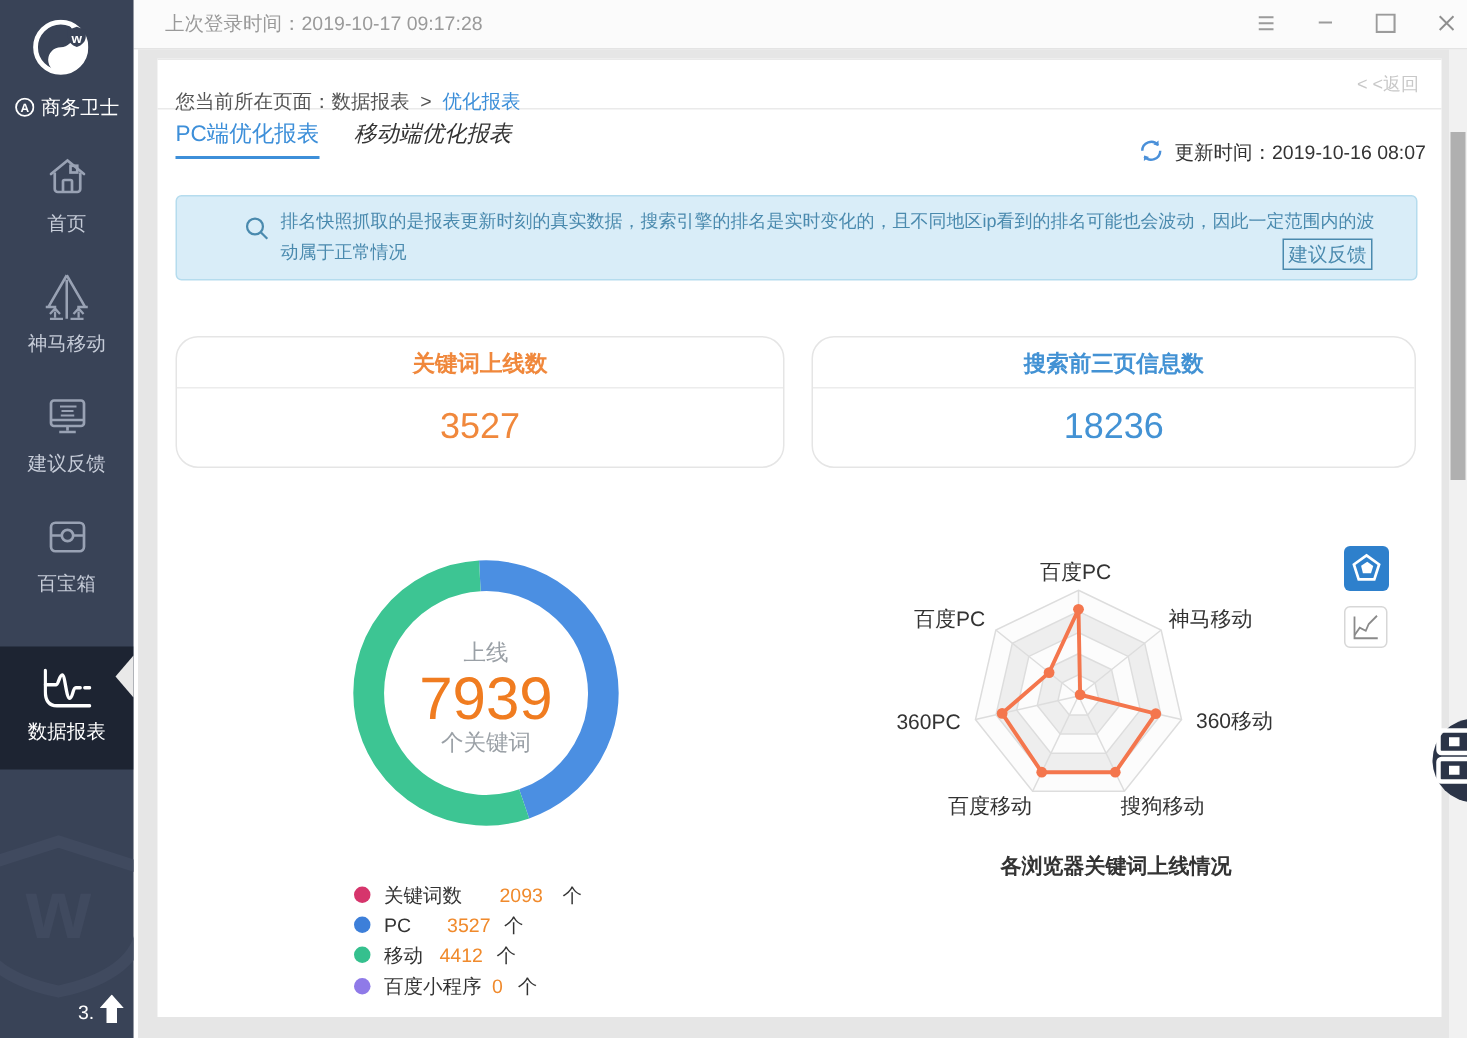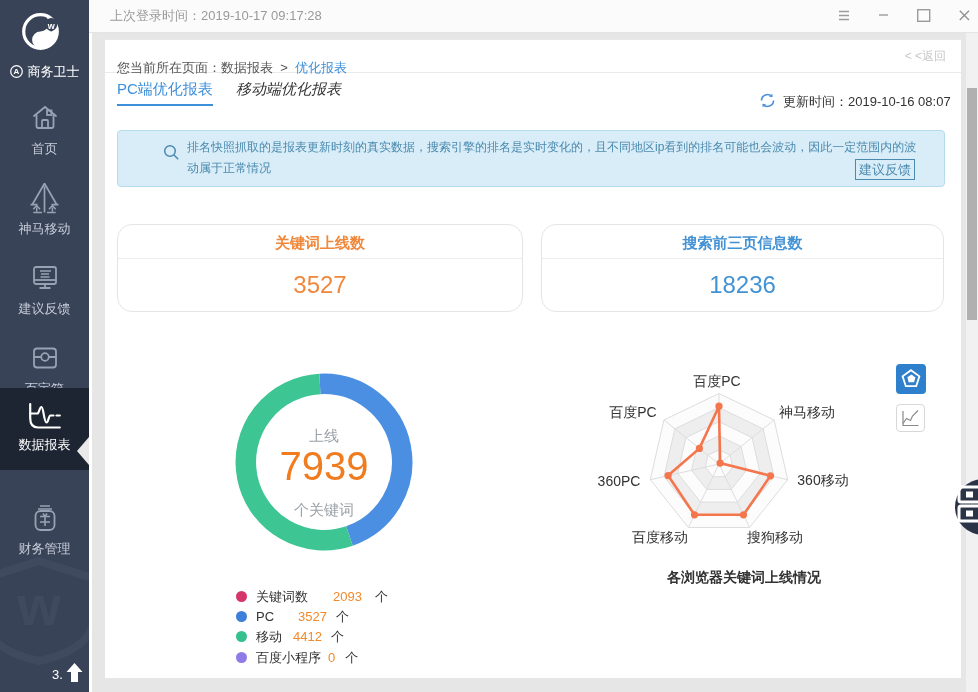--- a/index.html
+++ b/index.html
@@ -34,21 +34,21 @@
 
 .card{position:absolute;top:184px;height:88px;background:#fff;border:1px solid #e5e5e5;border-radius:15px;text-align:center;}
 .card .h{height:34px;line-height:35px;font-size:15px;font-weight:bold;border-bottom:1px solid #ececec;}
 .card .v{height:52px;line-height:52px;font-size:24px;}
 .orange{color:#f0883c;}
 .blue2{color:#4392d4;}
 
 #donut{position:absolute;left:124px;top:327px;}
 #dcenter{position:absolute;left:139px;top:386px;width:160px;text-align:center;}
 #dcenter .s{font-size:15px;color:#9aa0a6;line-height:20px;}
-#dcenter .n{font-size:40px;color:#f07c20;line-height:40px;margin:0 0 14px;}
+#dcenter .n{font-size:40px;color:#f07c20;line-height:40px;margin:0 0 0;}
 
 #legend{position:absolute;left:131px;top:547px;font-size:13px;color:#333;}
 .lrow{height:20.2px;line-height:20.2px;white-space:nowrap;}
 .dot{display:inline-block;width:11px;height:11px;border-radius:50%;margin-right:9px;vertical-align:-1px;}
 .lnum{color:#f08a2c;}
 
 #radar{position:absolute;left:529px;top:339px;}
 .rlab{position:absolute;font-size:14px;color:#333;white-space:nowrap;transform:translate(-50%,-50%);}
 #rcap{position:absolute;left:539px;top:529px;width:200px;text-align:center;font-size:14px;font-weight:bold;color:#333;}
 
@@ -219,34 +219,26 @@
       <div class="lb">建议反馈</div>
     </div>
     <div class="nav" style="top:336px">
       <svg width="32" height="32" viewBox="0 0 32 32" fill="none" stroke="#99a2b4" stroke-width="1.8">
           <rect x="5" y="6.5" width="22" height="19" rx="3"></rect>
           <path d="M5,15 h8 M19,15 h8"></path>
           <circle cx="16" cy="15" r="3.8"></circle>
         </svg>
       <div class="lb">百宝箱</div>
     </div>
-    <div class="nav act" style="top:388px;height:82px;padding-top:1px;">
+    <div class="nav act" style="top:431px;height:82px;padding-top:1px;">
       <svg width="32" height="32" viewBox="0 0 32 32" fill="none" stroke="#fff" stroke-width="2.2" style="margin:9px auto 6px">
           <path d="M1.2,6 V20 Q1.2,29.5 9,29.5 H30.8" stroke-linecap="round"></path>
           <path d="M1.2,15.5 H8.5 C10,15.5 10.5,9 12.5,9 C14.5,9 15,24.5 17.5,24.5 C19.5,24.5 19.5,17.5 21.5,17.5 H24.5 M27.5,17.5 H30.8" stroke-linecap="round"></path>
         </svg>
       <div class="lb">数据报表</div>
-    </div>
-    <div class="nav" style="top:496px">
-      <svg width="32" height="32" viewBox="0 0 32 32" fill="none" stroke="#99a2b4" stroke-width="1.8">
-          <path d="M11,4 h10 M9,7 h14" stroke-width="1.6"></path>
-          <rect x="6.5" y="9" width="19" height="19" rx="5"></rect>
-          <path d="M11,14.5 h10 M11,20 h10 M16,14.5 v9.5 M14,11.5 l2,3 2,-3" stroke-width="1.6"></path>
-        </svg>
-      <div class="lb">财务管理</div>
     </div>
 
     <svg class="abs" style="left:-24px;top:556px" width="126" height="110" viewBox="0 0 126 110">
       <path d="M63,5 L119,23 V57 C119,83 96,98 63,105 C30,98 7,83 7,57 V23 Z" fill="none" stroke="#404a5f" stroke-width="8"></path>
       <text x="63" y="69" font-size="56" fill="#404a5f" text-anchor="middle" font-family="Liberation Sans" font-weight="bold">w</text>
     </svg>
   </div>
   <div id="notch"></div>
   <div id="ver">3.<svg width="17" height="20" viewBox="0 0 17 20" style="vertical-align:-4px;margin-left:3px">
         <path d="M8.5,0 L16.5,9 H12 V19 H5 V9 H0.5 Z" fill="#fff"></path>

